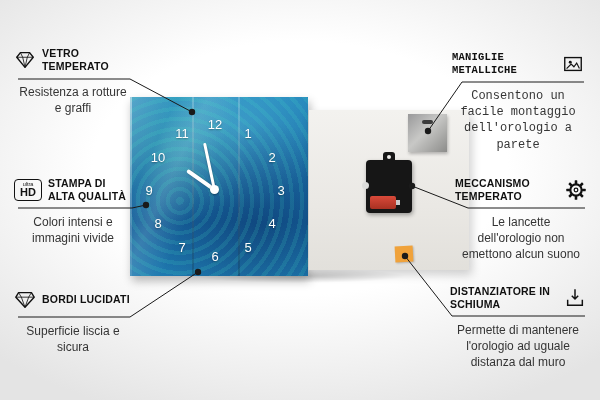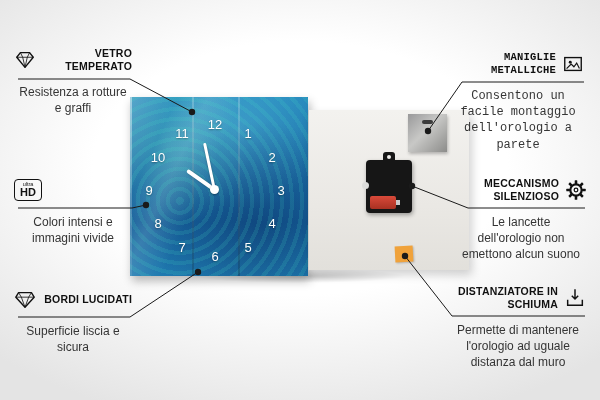--- a/index.html
+++ b/index.html
@@ -55,21 +55,21 @@
     box-shadow:1px 1px 2px rgba(0,0,0,0.2);transform:rotate(-3deg);}
 
   
   #connectors{position:absolute;left:0;top:0;z-index:3;pointer-events:none;}
 
   
   .callout{position:absolute;z-index:2;color:#111;}
   .co-head{display:flex;align-items:center;gap:6px;min-height:32px;}
   .co-icon{flex:0 0 auto;display:flex;align-items:center;justify-content:center;}
   .co-title{flex:1;font-weight:bold;font-size:10.5px;line-height:1.2;letter-spacing:0.2px;
-            text-align:right;color:#101010;}
+            text-align:left;color:#101010;}
   .co-desc{font-size:12px;line-height:1.35;color:#353535;text-align:center;margin-top:8px;padding:0 4px;}
   .uhd{width:26px;height:20px;border:1.6px solid #111;border-radius:4px;
        display:flex;flex-direction:column;align-items:center;justify-content:center;line-height:1;}
   .uhd-l1{font-size:5.5px;} .uhd-l2{font-size:11px;font-weight:bold;}
 </style>
 </head>
 <body>
 
 <div id="stage">
 
@@ -137,20 +137,21 @@
     </div>
     <div class="co-desc">Resistenza a rotture e graffi</div>
   </div>
 
   <div class="callout co-left" style="left:14px;top:174px;width:118px;">
     <div class="co-head">
       <span class="co-icon uhd">
         <span class="uhd-l1">ultra</span>
         <span class="uhd-l2">HD</span>
       </span>
+      <div class="co-title">STAMPA DI ALTA QUALITÀ</div>
     </div>
     <div class="co-desc">Colori intensi e immagini vivide</div>
   </div>
 
   <div class="callout co-left" style="left:14px;top:283px;width:118px;">
     <div class="co-head">
       <span class="co-icon">
         <svg width="22" height="22" viewBox="0 0 24 24">
             <path d="M5 5 H19 L22 10 L12 21 L2 10 Z" fill="none" stroke="#111" stroke-width="1.5" stroke-linejoin="round"></path>
             <path d="M2 10 H22 M5 5 L8 10 L12 21 M19 5 L16 10 L12 21" fill="none" stroke="#111" stroke-width="0.9"></path>
@@ -170,21 +171,21 @@
             <circle cx="9" cy="10" r="1.6" fill="#111"></circle>
             <path d="M5 17 L10 12 L13 15 L16 11 L19 17" fill="none" stroke="#111" stroke-width="1.3"></path>
           </svg>
       </span>
     </div>
     <div class="co-desc">Consentono un facile montaggio dell'orologio a parete</div>
   </div>
 
   <div class="callout co-right" style="left:455px;top:174px;width:132px;">
     <div class="co-head">
-      <div class="co-title">MECCANISMO SILENZIOSO</div>
+      <div class="co-title">MECCANISMO TEMPERATO</div>
       <span class="co-icon">
         <svg width="22" height="22" viewBox="0 0 24 24">
           <g fill="#111">
             <rect x="10.6" y="1.4" width="2.8" height="4" rx="0.6"></rect>
             <rect x="10.6" y="1.4" width="2.8" height="4" rx="0.6" transform="rotate(45 12 12)"></rect>
             <rect x="10.6" y="1.4" width="2.8" height="4" rx="0.6" transform="rotate(90 12 12)"></rect>
             <rect x="10.6" y="1.4" width="2.8" height="4" rx="0.6" transform="rotate(135 12 12)"></rect>
             <rect x="10.6" y="1.4" width="2.8" height="4" rx="0.6" transform="rotate(180 12 12)"></rect>
             <rect x="10.6" y="1.4" width="2.8" height="4" rx="0.6" transform="rotate(225 12 12)"></rect>
             <rect x="10.6" y="1.4" width="2.8" height="4" rx="0.6" transform="rotate(270 12 12)"></rect>

